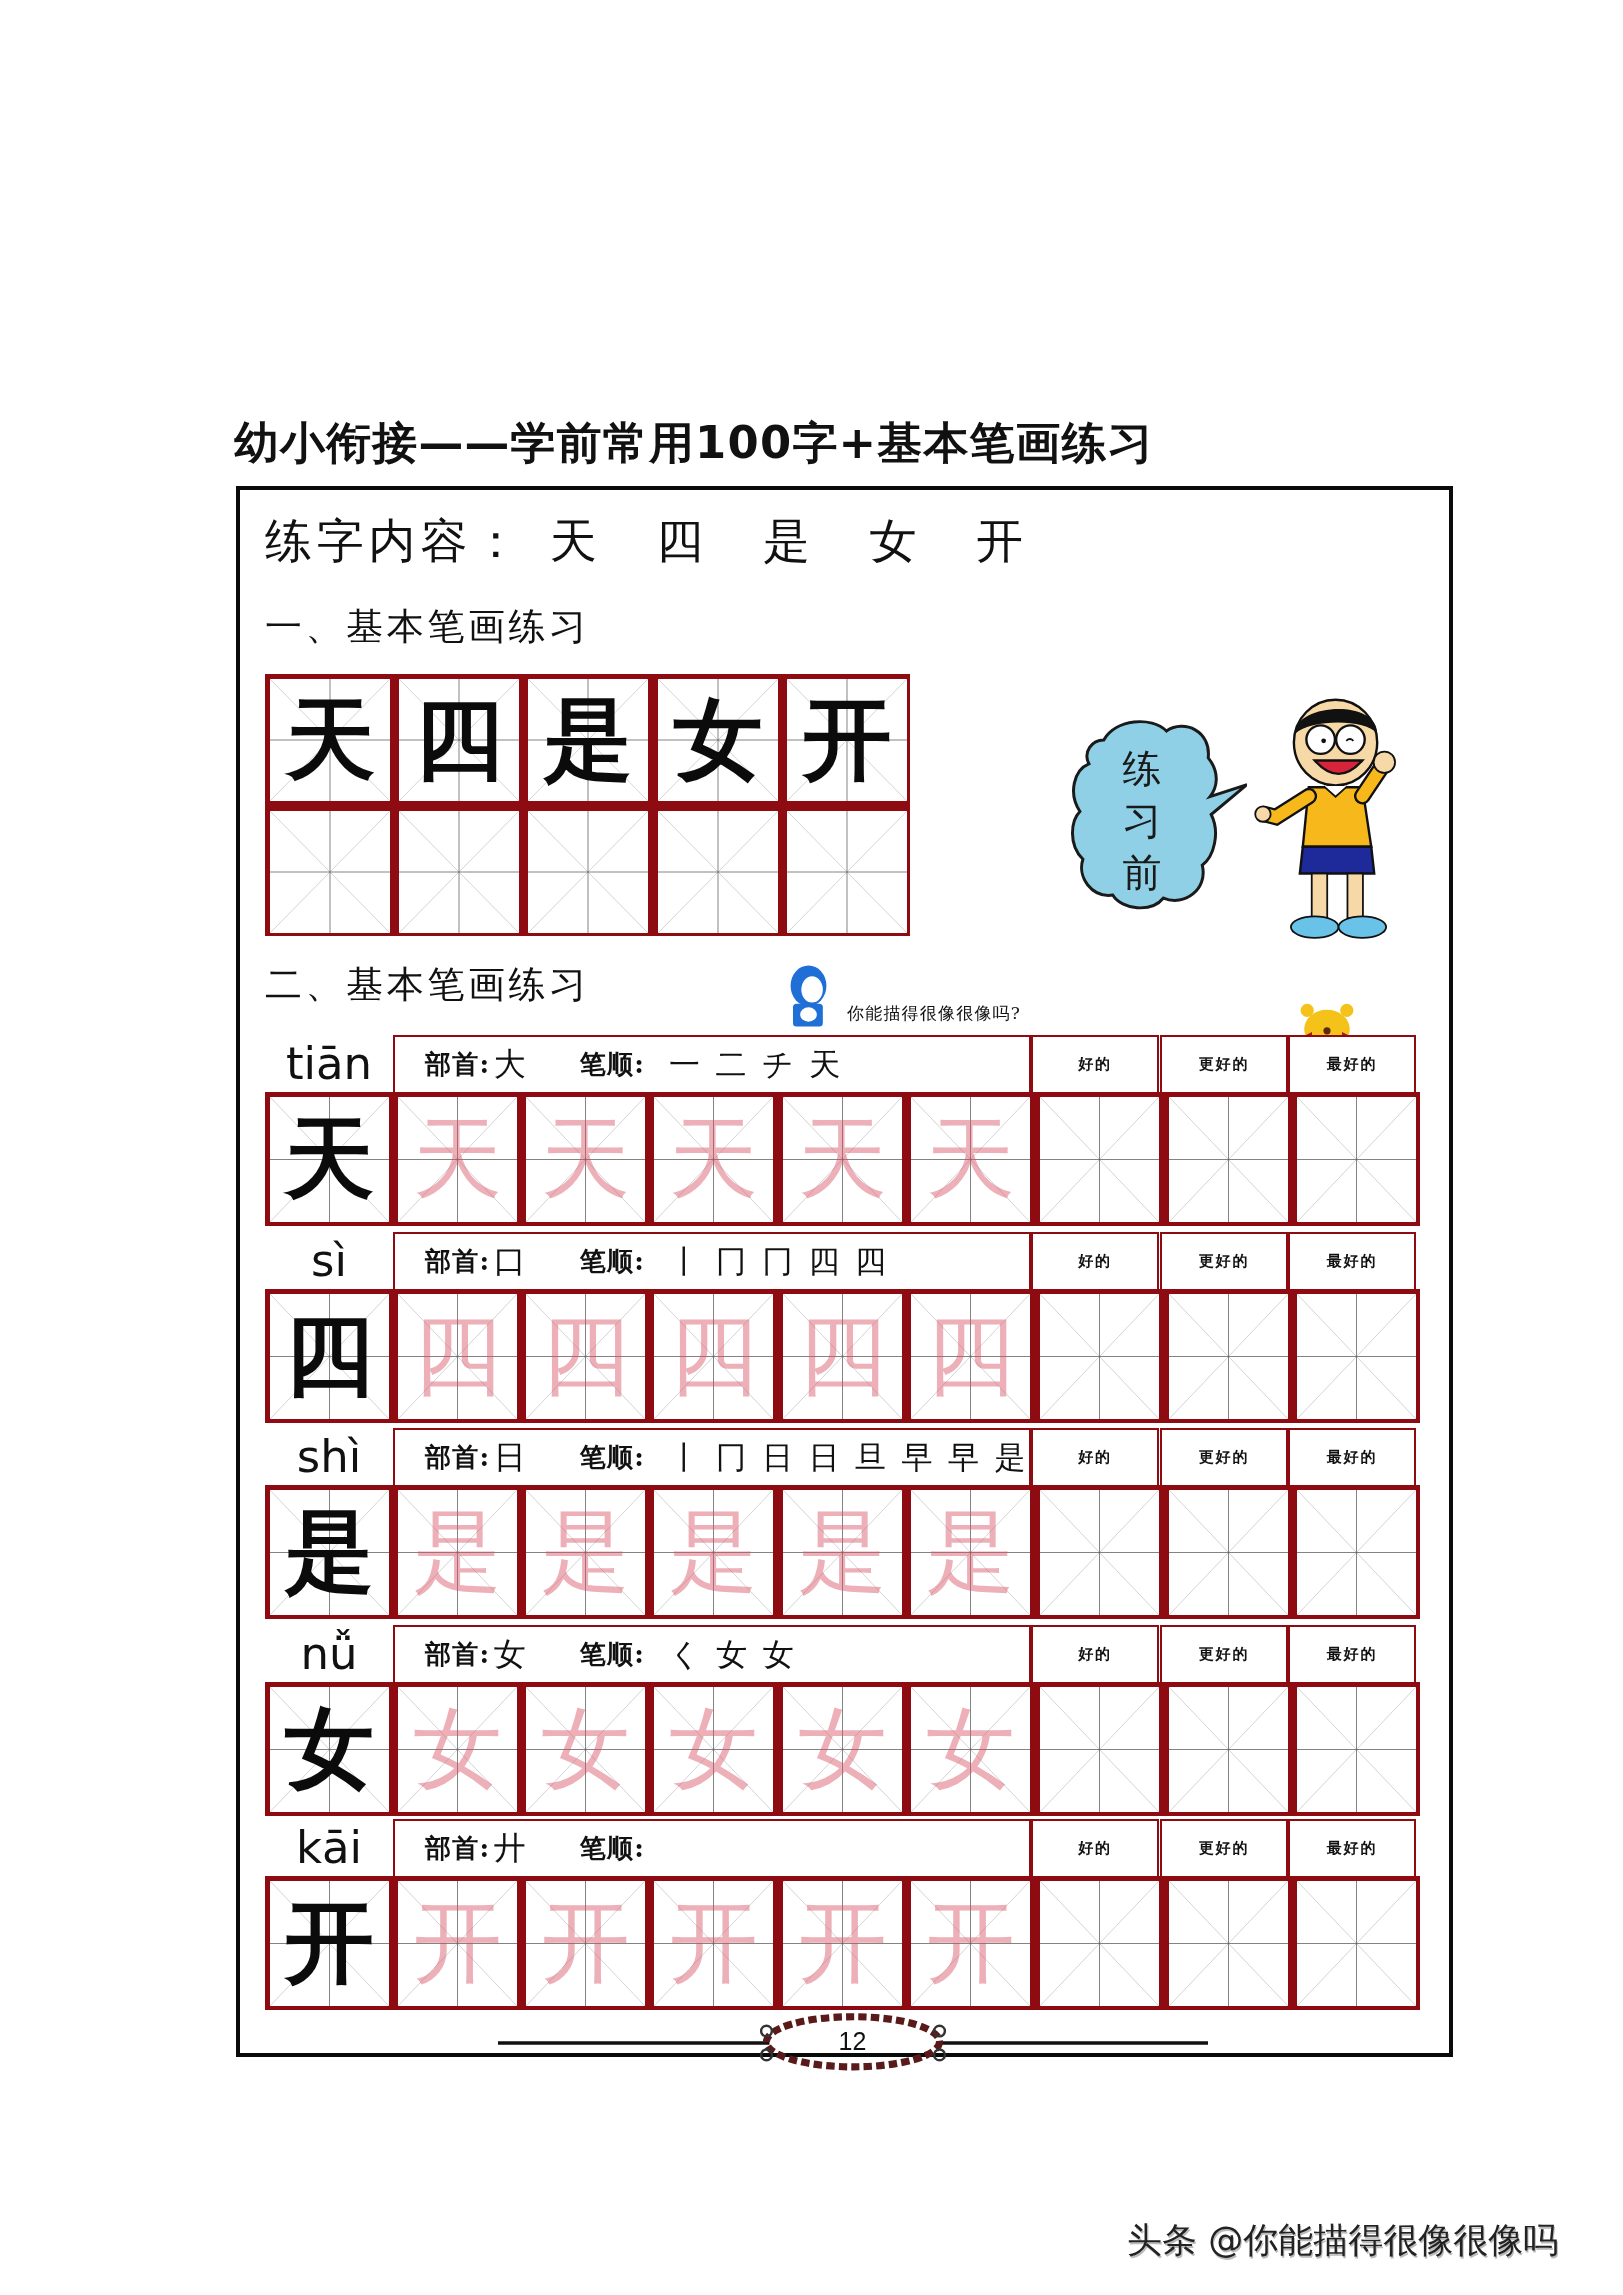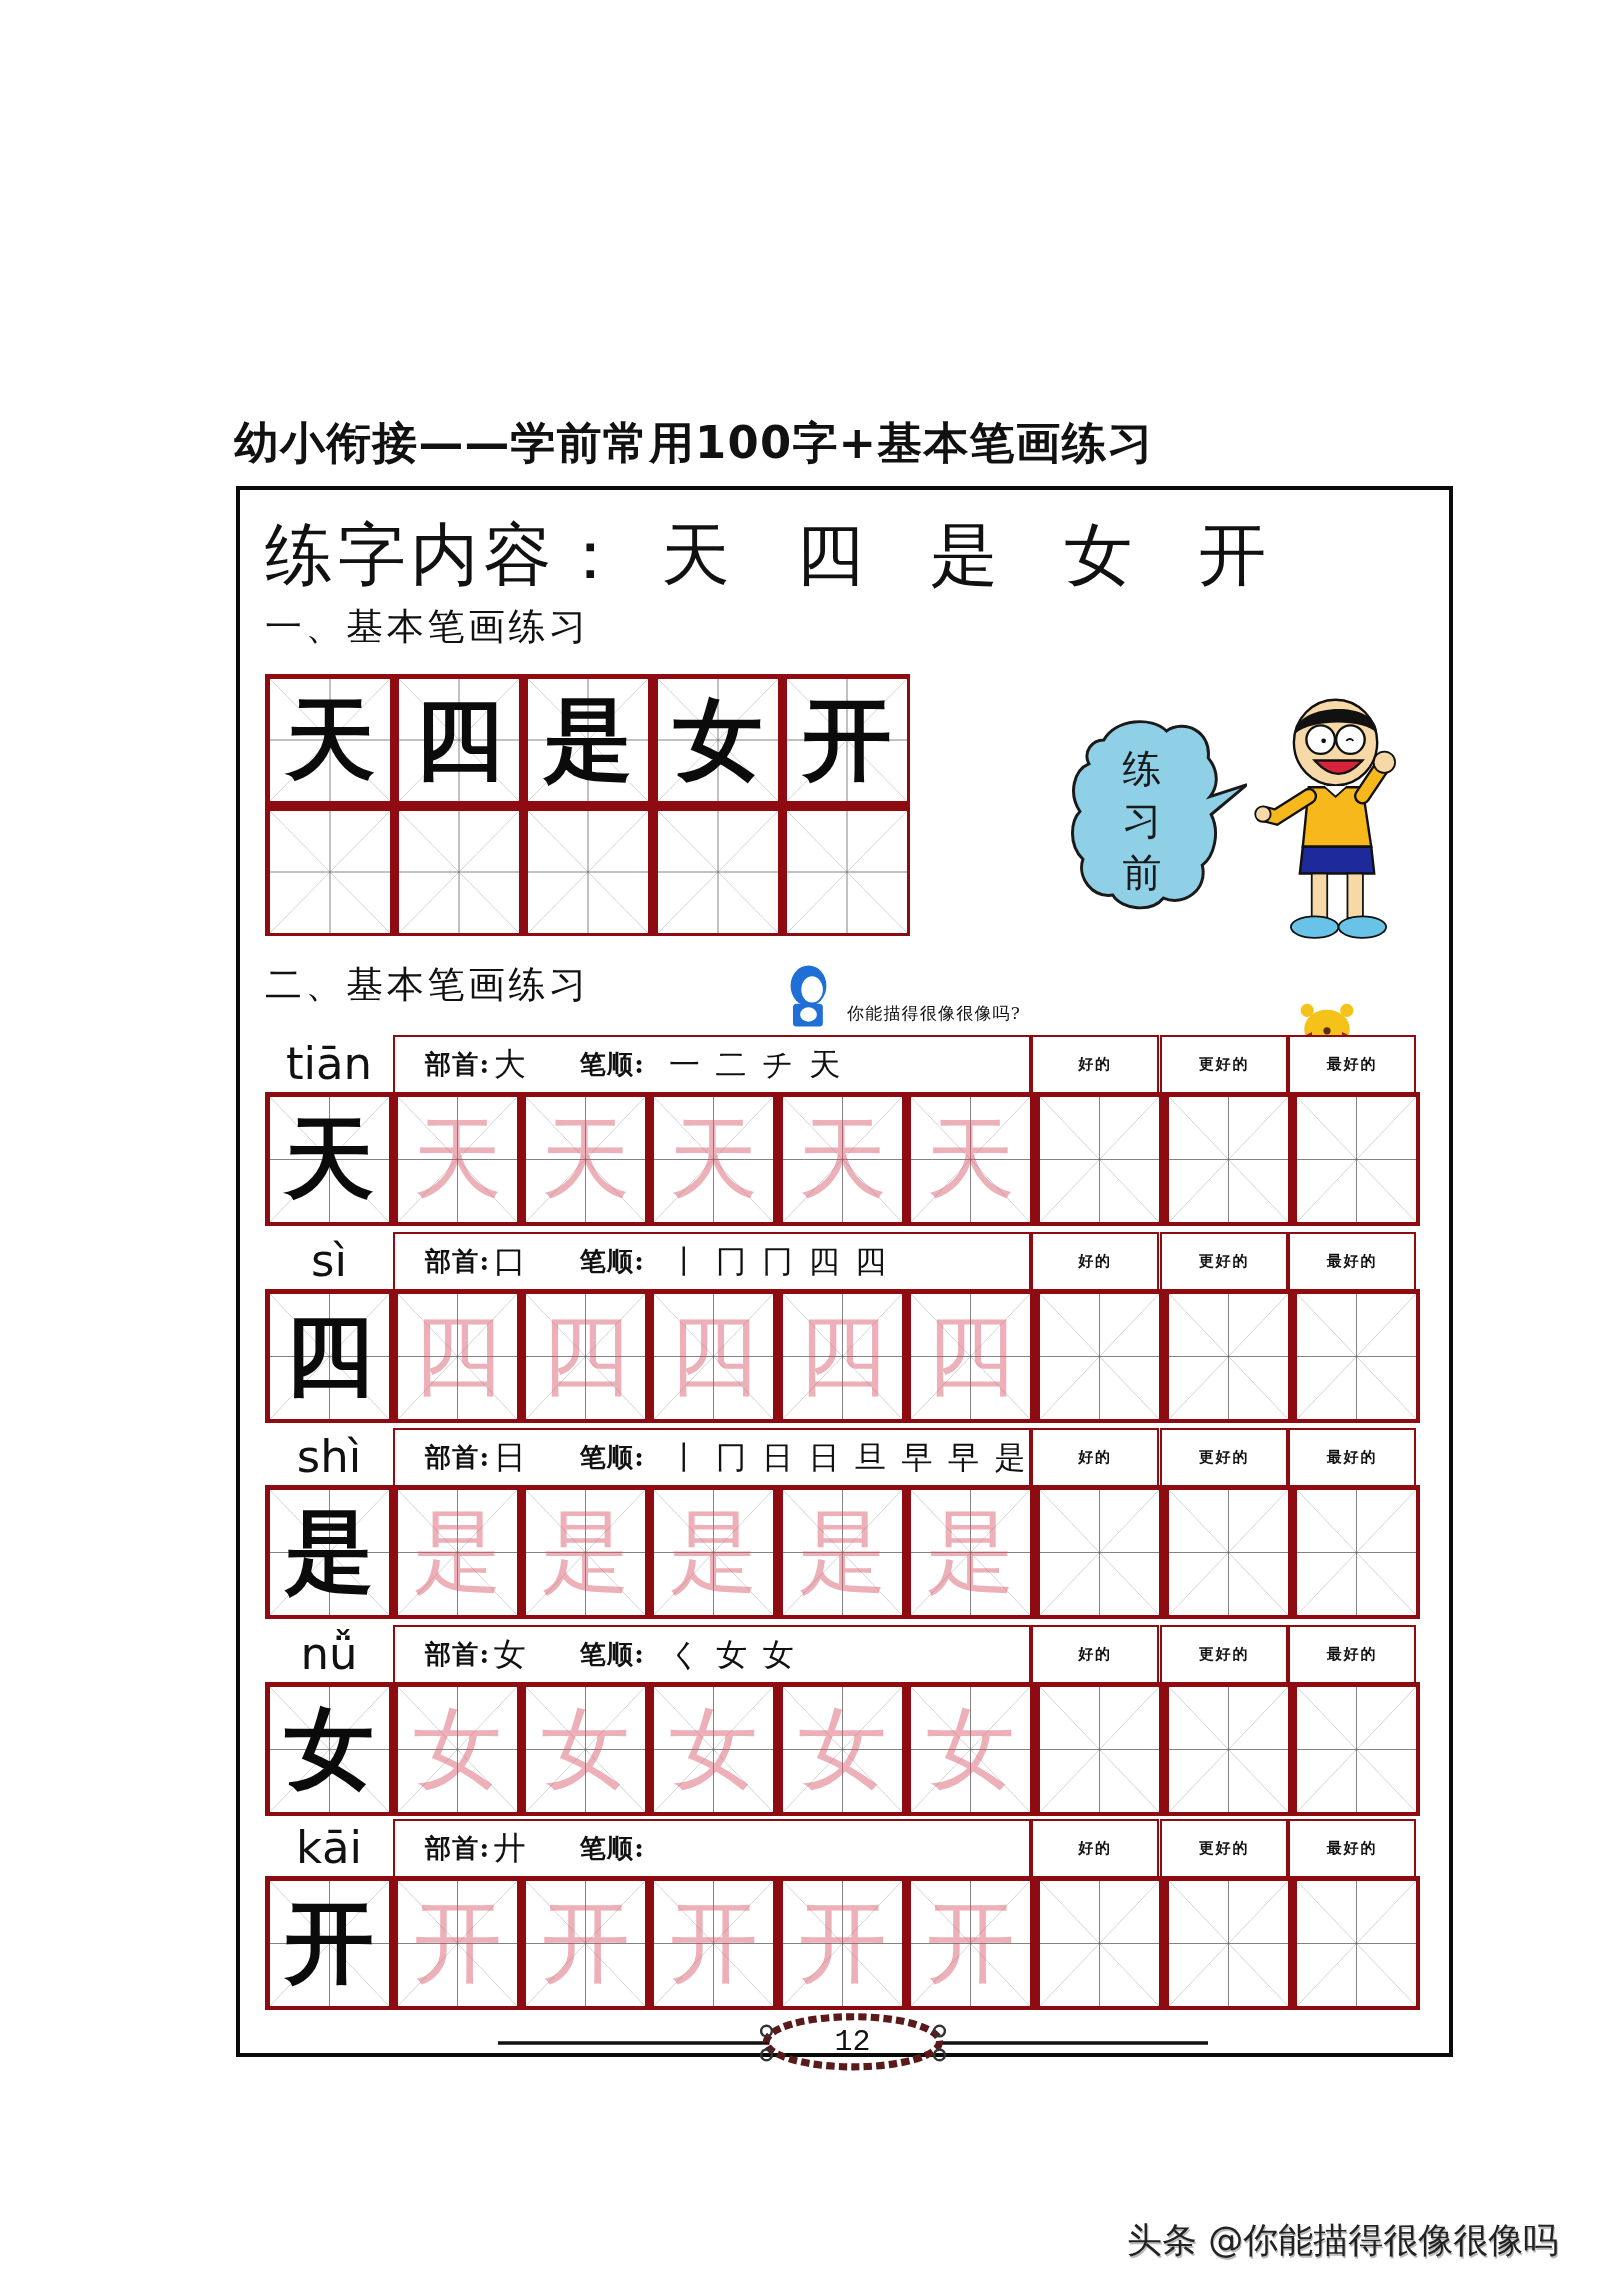--- a/index.html
+++ b/index.html
@@ -7,21 +7,21 @@
          font-family: "DejaVu Serif", "Liberation Serif", serif; color: #111; }
   .abs { position: absolute; }
 
   .title { left: 243px; top: 414px; font-family: "DejaVu Sans", sans-serif;
            font-weight: bold; font-size: 44px; letter-spacing: 1.2px; white-space: nowrap;
            transform: scaleX(1.02); }
 
   .frame { left: 236px; top: 486px; width: 1217px; height: 1571px;
            border: 4.2px solid #0a0a0a; box-sizing: border-box; }
 
-  .content-line { left: 265px; top: 510px; font-size: 68px; letter-spacing: 4.8px; white-space: nowrap; }
+  .content-line { left: 265px; top: 510px; font-size: 47px; letter-spacing: 4.8px; white-space: nowrap; }
   .content-line .chars span { margin-left: 35px; }
   .section-1 { left: 265px; top: 602px; font-size: 37px; letter-spacing: 3.6px; white-space: nowrap; }
   .section-2 { left: 265px; top: 960px; font-size: 37px; letter-spacing: 3.6px; white-space: nowrap; }
 
   
   .cell { position: absolute; box-sizing: border-box; background: #fff; overflow: hidden; }
   .cell svg.grid { position: absolute; left: 0; top: 0; width: 100%; height: 100%; }
   .cell .glyph { position: absolute; left: 0; top: 0; width: 100%; height: 100%;
                  display: flex; align-items: center; justify-content: center;
                  font-family: "DejaVu Serif", serif; }
@@ -56,21 +56,21 @@
   .prow .info .strokes span { font-size: 31px; margin-right: 15.5px; }
   .prow .rating { position: absolute; top: 0; height: 57px; width: 128px;
                   border: 2.4px solid #8e0b12; border-bottom: none; box-sizing: border-box;
                   display: flex; align-items: center; justify-content: center;
                   font-size: 15px; font-weight: bold; letter-spacing: 1.8px; background: #fff; }
   .prow .gridrow { position: absolute; left: 0; top: 57px; width: 1154px; height: 134px; }
 
   .page-num { left: 748px; top: 2007px; width: 209px; height: 69px; }
   .page-num .num { position: absolute; left: 0; top: 0; width: 100%; height: 100%;
                    display: flex; align-items: center; justify-content: center;
-                   font-family: Liberation Mono, monospace; font-size: 30px; color: #111; }
+                   font-family: Liberation Sans, sans-serif; font-size: 25px; color: #111; }
 
   .watermark { left: 1127px; top: 2217px; font-family: "DejaVu Sans", sans-serif;
                font-size: 35px; color: #222; white-space: nowrap;
                text-shadow: 1.2px 1.8px 0 #bbb; }
 </style>
 </head>
 <body>
 
 <div class="abs title">幼小衔接——学前常用100字+基本笔画练习</div>
 

